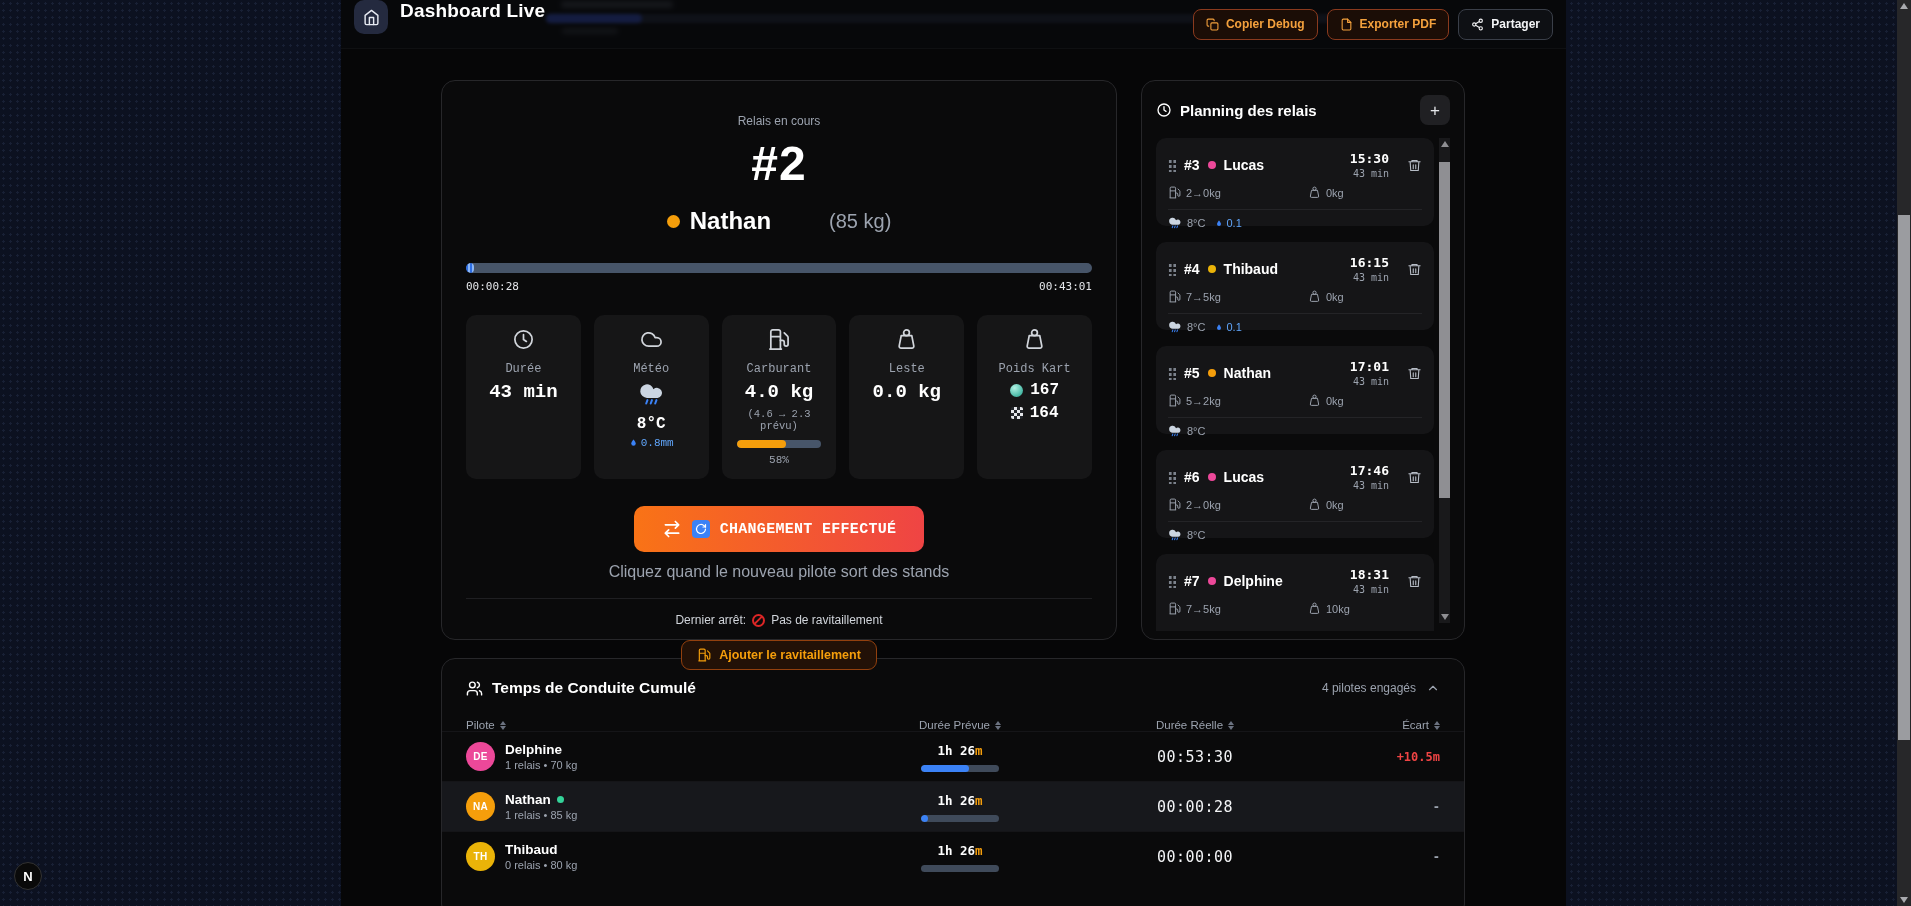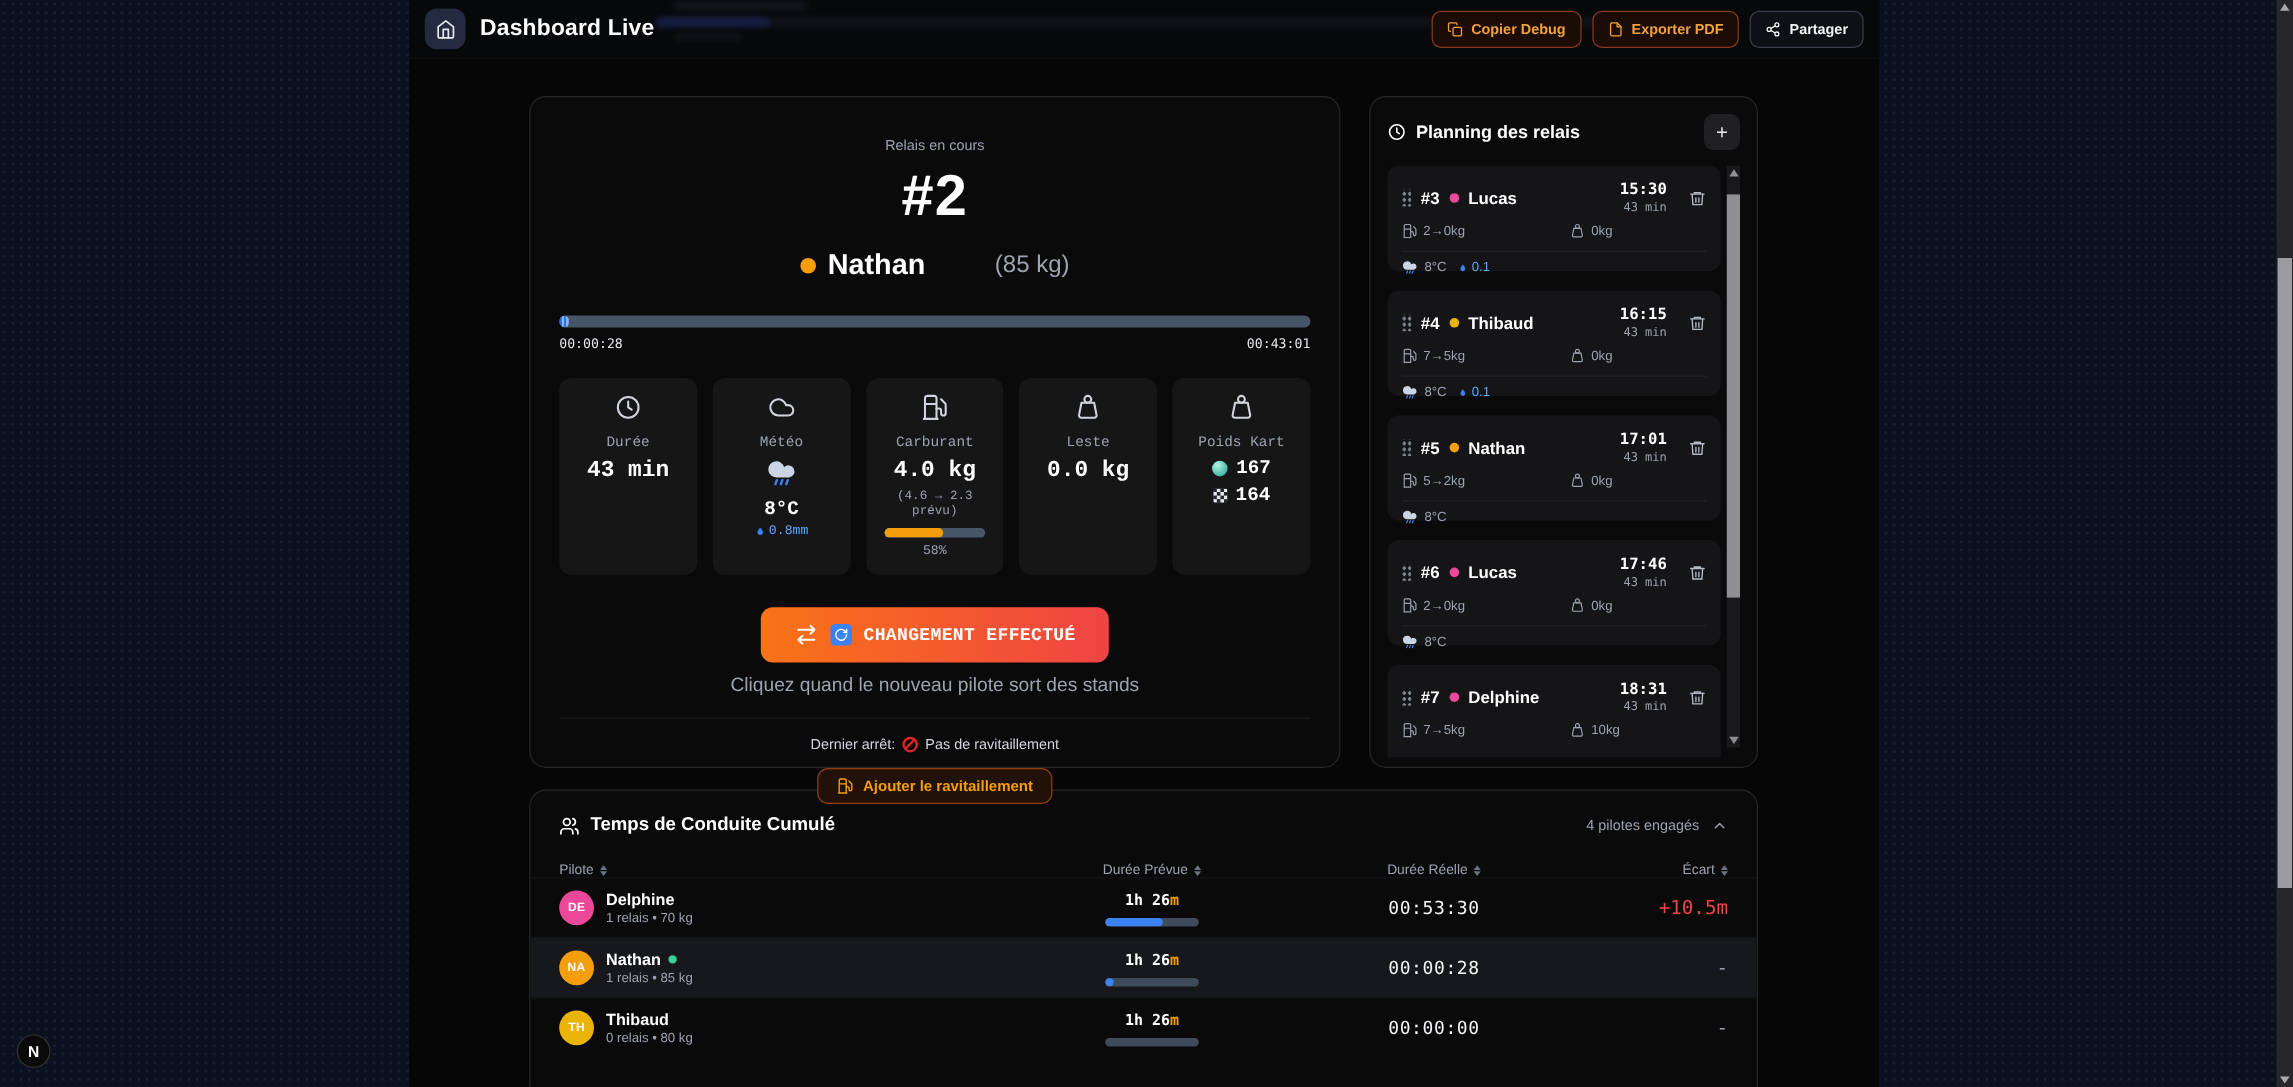--- a/index.html
+++ b/index.html
@@ -19,21 +19,21 @@
 
   
   .behind { position:absolute; left:0; top:0; right:0; height:46px; overflow:hidden; }
   .blur-blob1 { position:absolute; left:220px; top:1px; width:112px; height:7px; background:#4a4e57; border-radius:3px; filter:blur(2.5px); opacity:.8; }
   .blur-track { position:absolute; left:205px; top:14px; width:868px; height:9px; background:#23283a; border-radius:5px; filter:blur(1.6px); }
   .blur-fill  { position:absolute; left:0; top:0; width:96px; height:9px; background:#3753d6; border-radius:5px; filter:blur(1.2px); }
   .blur-blob2 { position:absolute; left:221px; top:28px; width:56px; height:6px; background:#3a3d44; border-radius:3px; filter:blur(2.5px); opacity:.8; }
 
   
   .app-header { position:absolute; left:0; top:0; right:0; height:49px; z-index:6;
-    background:rgba(8,9,12,.74); display:flex; align-items:center; padding:0 13px;
+    background:rgba(8,9,12,.74); display:flex; padding:0 13px;
     border-bottom:1px solid rgba(255,255,255,.035); }
   .home-btn { width:34px; height:34px; border-radius:10px; background:#242a3f; display:flex; align-items:center; justify-content:center; cursor:pointer; flex:0 0 auto; }
   .home-btn svg { width:17px; height:17px; stroke:#e7eaf2; }
   .app-title { margin-left:12px; font-size:19px; font-weight:bold; letter-spacing:.2px; color:#fff; }
   .hdr-actions { margin-left:auto; display:flex; gap:9px; align-items:center; }
   .btn { display:inline-flex; align-items:center; gap:7px; height:31px; padding:0 12px; border-radius:8px;
     font-size:12px; font-weight:bold; cursor:pointer; white-space:nowrap; }
   .btn svg { width:13px; height:13px; }
   .btn-amber { background:#1b0d06; border:1px solid #8a3a1e; color:#f4a13d; }
   .btn-amber svg { stroke:#f4a13d; }
@@ -160,21 +160,21 @@
     font-size:10px; font-weight:bold; color:#fff; letter-spacing:.3px; flex:0 0 auto; }
   .p-name { font-size:13.5px; font-weight:bold; display:flex; align-items:center; gap:6px; }
   .live-dot { width:7px; height:7px; border-radius:50%; background:#34d399; }
   .p-sub { font-size:11px; color:#9ca3af; margin-top:2px; }
   .planned-cell { text-align:center; }
   .planned-val { font-size:12.5px; font-weight:bold; }
   .planned-unit { color:#f59e0b; }
   .planned-bar { width:78px; height:7px; border-radius:4px; background:#3f4a5a; margin:6px auto 0; overflow:hidden; }
   .planned-bar .fill { height:100%; background:#3b82f6; border-radius:4px; }
   .actual-cell { text-align:center; font-size:15px; color:#f3f4f6; letter-spacing:.5px; }
-  .gap-cell { text-align:right; font-size:16px; }
+  .gap-cell { text-align:right; font-size:12px;font-weight:bold; }
 
   
   .n-badge { position:absolute; left:14px; top:862px; width:28px; height:28px; border-radius:50%;
     background:#0a0a0a; border:1px solid #323232; color:#fff; display:flex; align-items:center; justify-content:center;
     font-size:13px; font-weight:bold; cursor:pointer; z-index:9; }
 </style>
 </head>
 <body>
 
 <div class="content-col">

